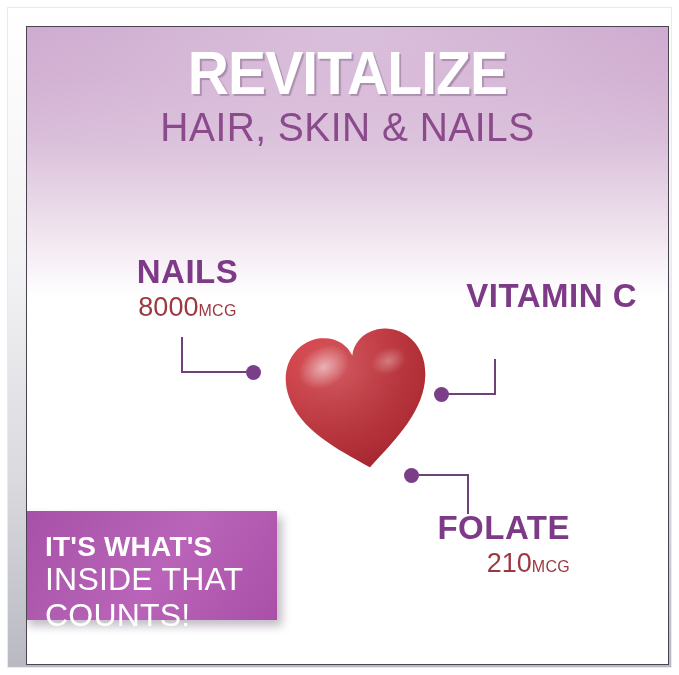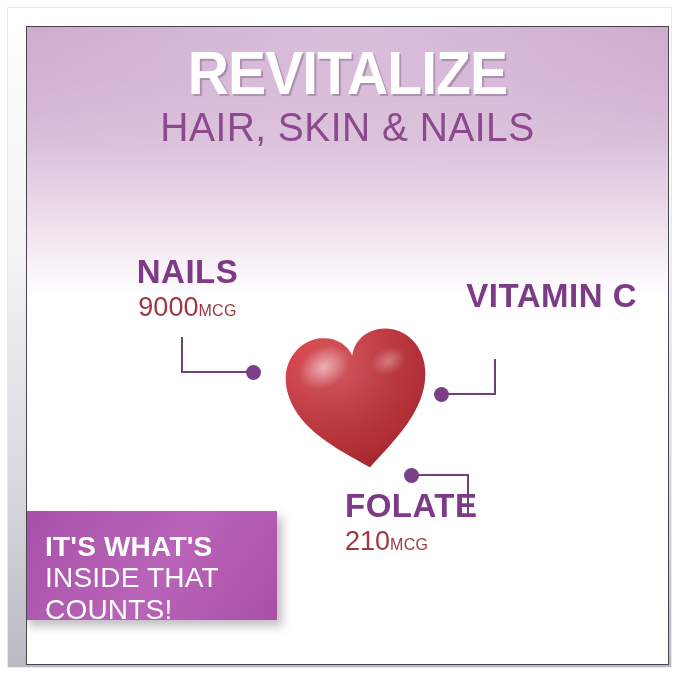--- a/index.html
+++ b/index.html
@@ -116,21 +116,21 @@
     line-height: 1.12;
     margin-top: 4px;
   }
   .callout .unit {
     font-size: 16px;
     letter-spacing: 0.3px;
   }
 
   .callout-biotin    { left: 68px;  top: 228px; width: 185px; text-align: center; }
   .callout-vitaminc  { left: 345px; top: 252px; width: 265px; text-align: right; }
-  .callout-folate    { left: 318px; top: 462px; width: 225px; text-align: left; }
+  .callout-folate    { left: 318px; top: 484px; width: 225px; text-align: right; }
 
   
   .leader { position: absolute; }
   .leader .seg-v, .leader .seg-h {
     position: absolute;
     background: #6e4278;
   }
   .leader .seg-v { width: 2px; }
   .leader .seg-h { height: 2px; }
   .dot {
@@ -184,21 +184,21 @@
     padding: 20px 14px 12px 22px;
   }
   .badge .line1 {
     font-size: 28px;
     font-weight: bold;
     letter-spacing: 0.2px;
     line-height: 1.12;
   }
   .badge .line2,
   .badge .line3 {
-    font-size: 28px;
+    font-size: 32px;
     font-weight: normal;
     letter-spacing: 0.2px;
     line-height: 1.12;
   }
 </style>
 </head>
 <body>
 
 <div id="poster">
 
@@ -269,21 +269,21 @@
       </div>
 
       <div class="leader leader-folate">
         <div class="seg-h"></div>
         <div class="seg-v"></div>
         <div class="dot"></div>
       </div>
 
       <div class="callout callout-biotin">
         <div class="nutrient">NAILS</div>
-        <div class="dose"><span>9000</span><span class="unit">MCG</span></div>
+        <div class="dose"><span>8000</span><span class="unit">MCG</span></div>
       </div>
 
       <div class="callout callout-vitaminc">
         <div class="nutrient">VITAMIN C</div>
       </div>
 
       <div class="callout callout-folate">
         <div class="nutrient">FOLATE</div>
         <div class="dose"><span>210</span><span class="unit">MCG</span></div>
       </div>

